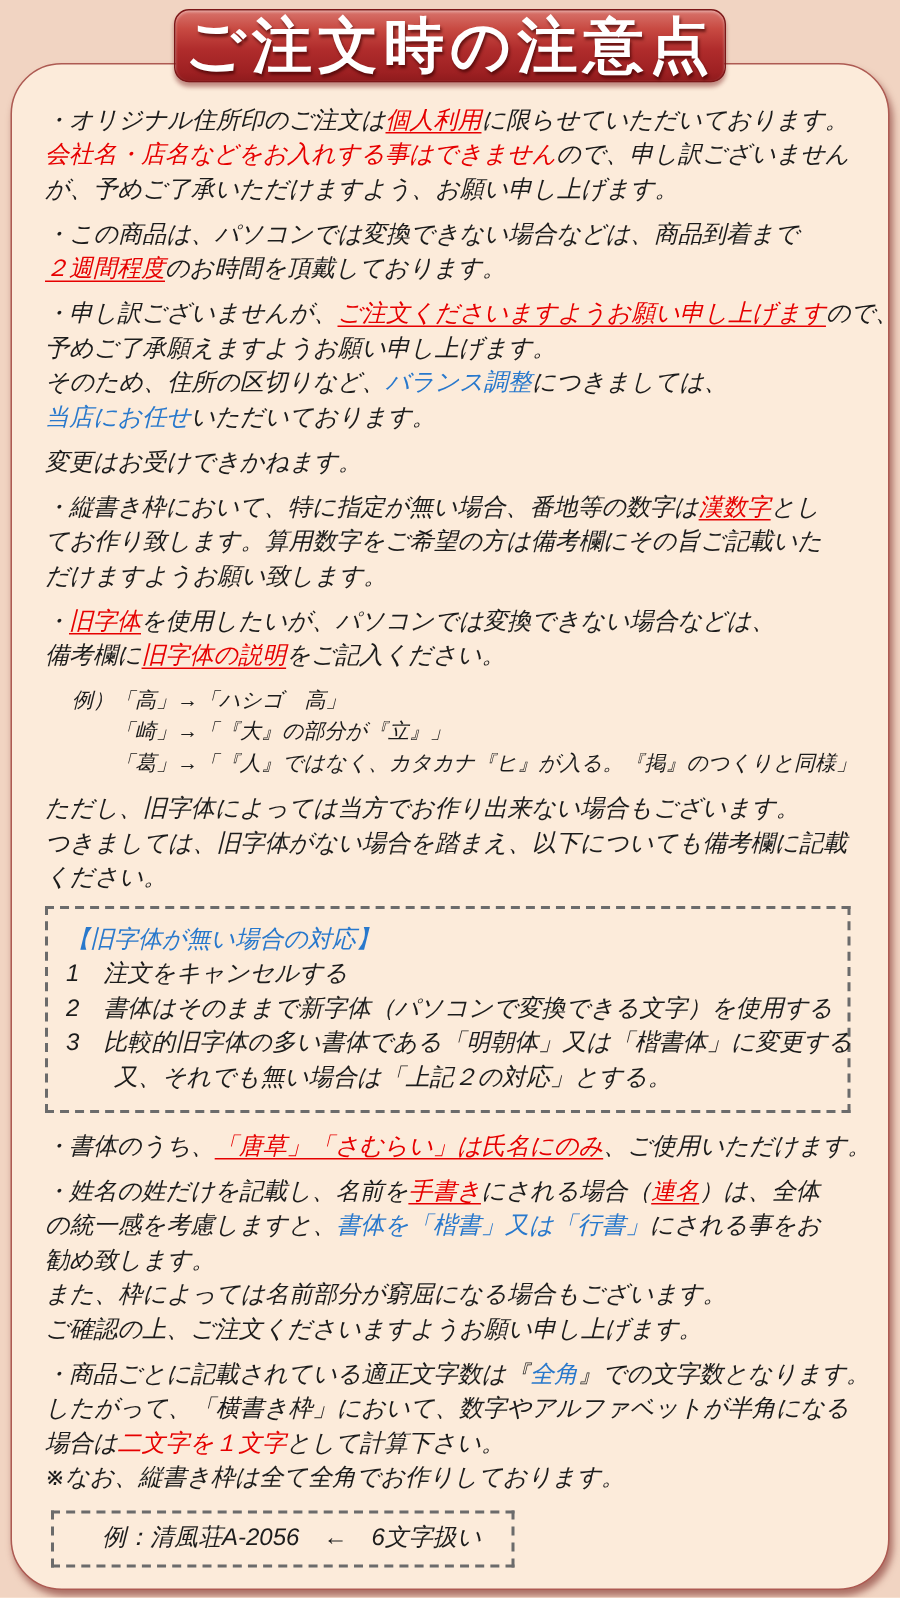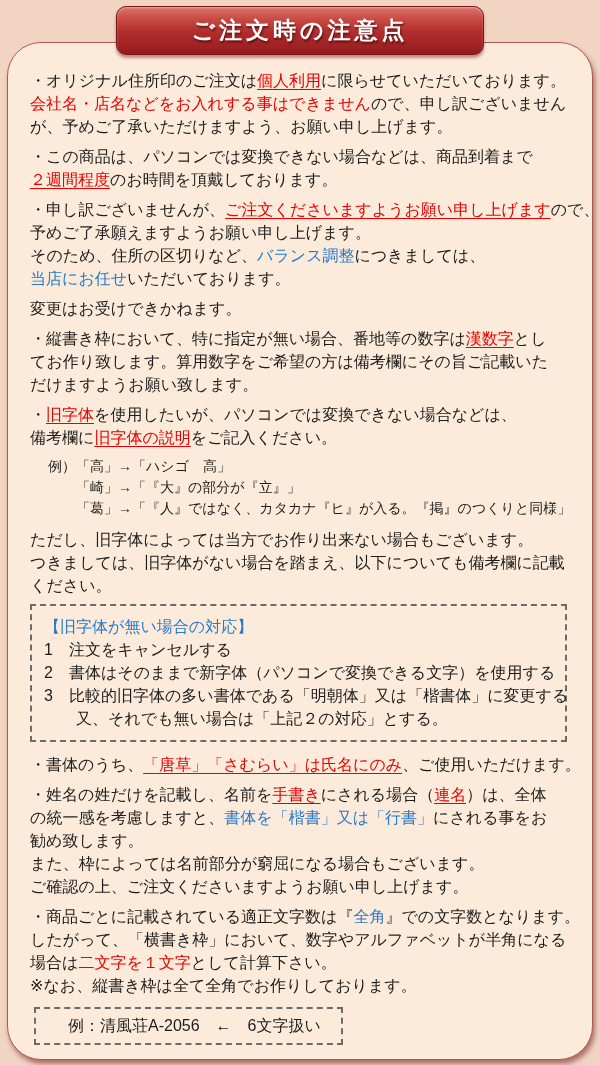--- a/index.html
+++ b/index.html
@@ -22,21 +22,21 @@
     background: linear-gradient(180deg, #d8746c 0%, #c84a42 26%, #b02c2c 55%, #9d2022 88%, #8f1b1d 100%);
     border: 1px solid #7c1718;
     border-radius: 10px;
     box-shadow: 0 3px 3px rgba(120, 25, 25, 0.45), inset 0 1px 2px rgba(255, 255, 255, 0.4);
     display: flex;
     align-items: center;
     justify-content: center;
   }
   .banner-title {
     color: #ffffff;
-    font-size: 23px;
+    font-size: 40px;
     font-weight: bold;
     letter-spacing: 4px;
     text-shadow: 1px 2px 2px rgba(60, 0, 0, 0.65);
     white-space: nowrap;
   }
   .notice-box {
     position: relative;
     z-index: 1;
     margin: 0 7px;
     box-sizing: border-box;
@@ -44,21 +44,21 @@
     border: 1px solid #ad5a52;
     border-radius: 34px;
     box-shadow: 2px 4px 5px rgba(125, 45, 40, 0.6);
     padding: 26px 20px 14px 22px;
     min-height: 1008px;
     color: #1c1c1c;
     font-size: 16px;
     line-height: 23px;
   }
   .block { margin: 0 0 6px 0; }
-  .line { white-space: pre; min-height: 23px; }
+  .line { white-space: pre; min-height: 23px; font-style: italic; }
   .paragraph { margin-bottom: 7px; }
   .example {
     margin: 2px 0 9px 18px;
     font-size: 14px;
   }
   .example .line { line-height: 21px; min-height: 21px; }
   .options-box {
     border: 2px dashed #6b6b6b;
     padding: 9px 12px 10px 12px;
     margin: 3px 5px 11px 0;

